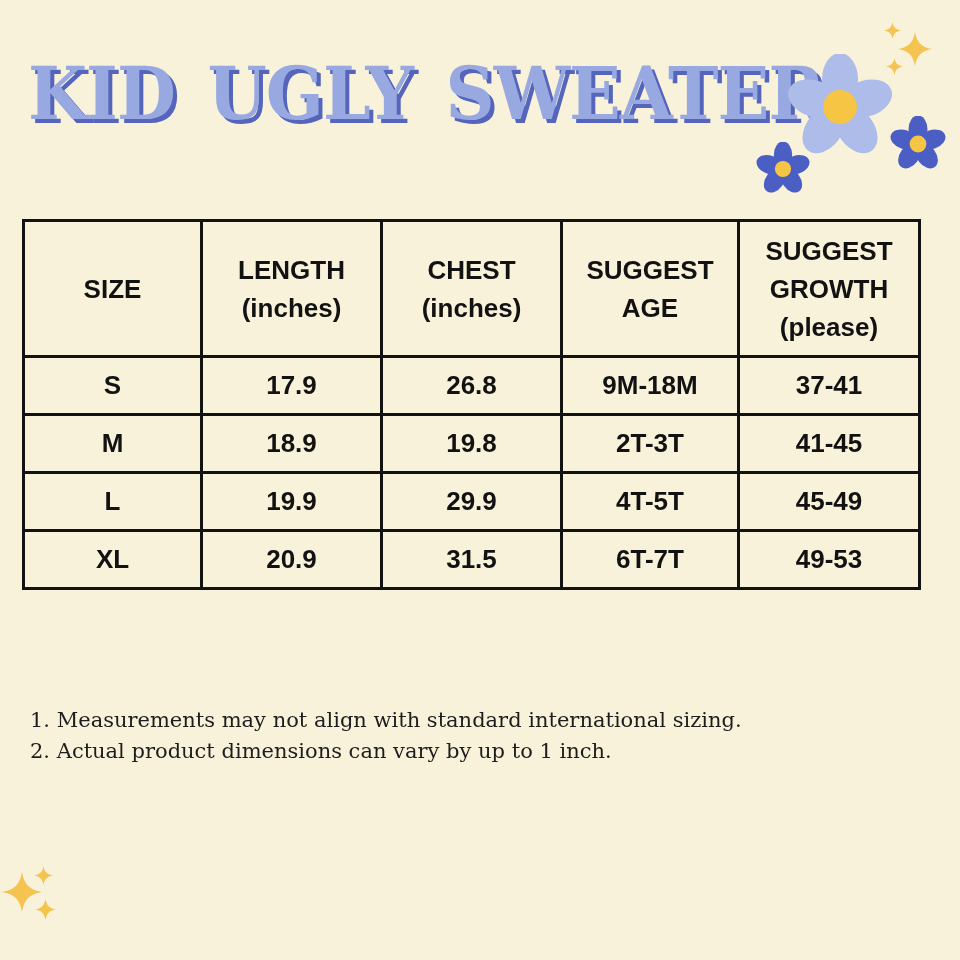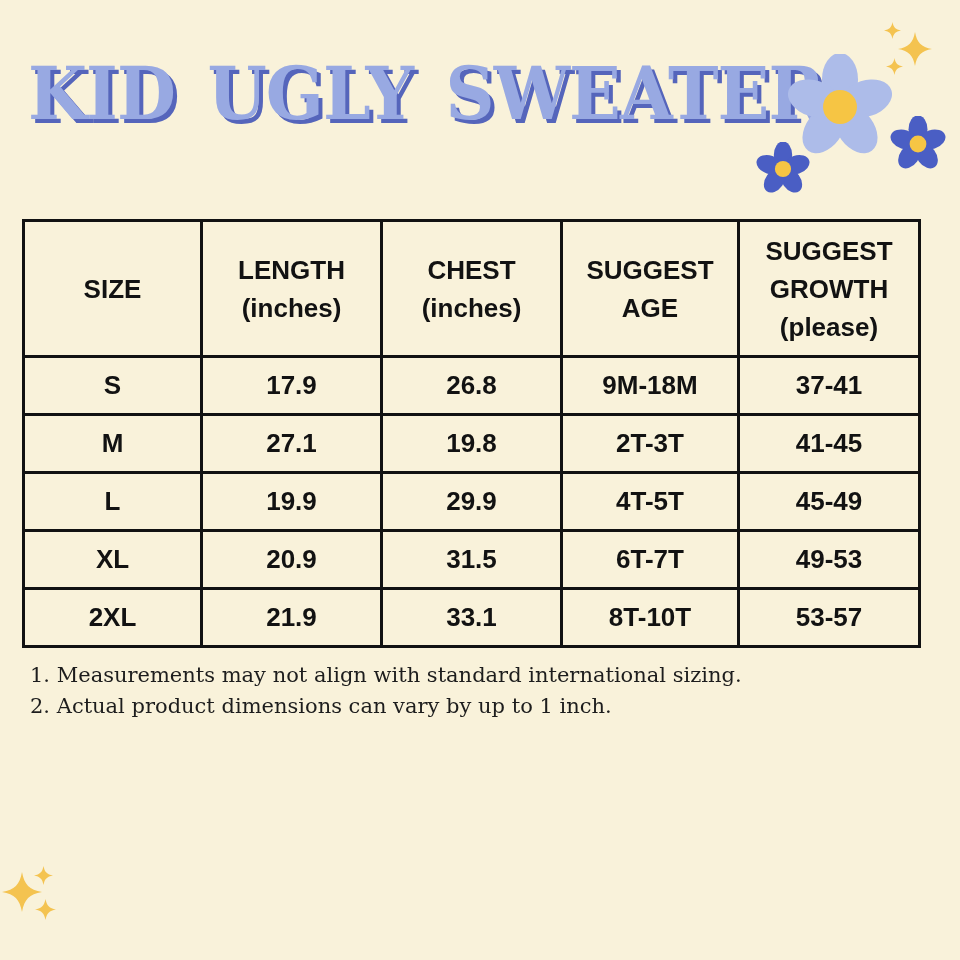--- a/index.html
+++ b/index.html
@@ -69,21 +69,21 @@
   .col-size { width: 178px; }
   .col-length { width: 180px; }
   .col-chest { width: 180px; }
   .col-age { width: 177px; }
   .col-growth { width: 181px; }
 
   
   .notes {
     position: absolute;
     left: 30px;
-    top: 660px;
+    top: 705px;
     width: 882px;
     font-family: "DejaVu Serif", serif;
     font-size: 21px;
     color: #1d1d1d;
   }
   .notes p {
     margin: 0;
     line-height: 31px;
     text-align: justify;
   }
@@ -156,46 +156,39 @@
     <tbody>
       <tr>
         <td>S</td>
         <td>17.9</td>
         <td>26.8</td>
         <td>9M-18M</td>
         <td>37-41</td>
       </tr>
       <tr>
         <td>M</td>
-        <td>27.1</td>
+        <td>18.9</td>
         <td>19.8</td>
         <td>2T-3T</td>
         <td>41-45</td>
       </tr>
       <tr>
         <td>L</td>
         <td>19.9</td>
         <td>29.9</td>
         <td>4T-5T</td>
         <td>45-49</td>
       </tr>
       <tr>
         <td>XL</td>
         <td>20.9</td>
         <td>31.5</td>
         <td>6T-7T</td>
         <td>49-53</td>
       </tr>
-      <tr>
-        <td>2XL</td>
-        <td>21.9</td>
-        <td>33.1</td>
-        <td>8T-10T</td>
-        <td>53-57</td>
-      </tr>
     </tbody>
   </table>
 
   <div class="notes">
     <p>1. Measurements may not align with standard international sizing.</p>
     <p>2. Actual product dimensions can vary by up to 1 inch.</p>
   </div>
 
   <svg class="decor" style="left:2px; top:872px;" width="40" height="40" viewBox="0 0 100 100">
     <path class="sparkle-fill" d="M50 0 C56 32 68 44 100 50 C68 56 56 68 50 100 C44 68 32 56 0 50 C32 44 44 32 50 0 Z"></path>

